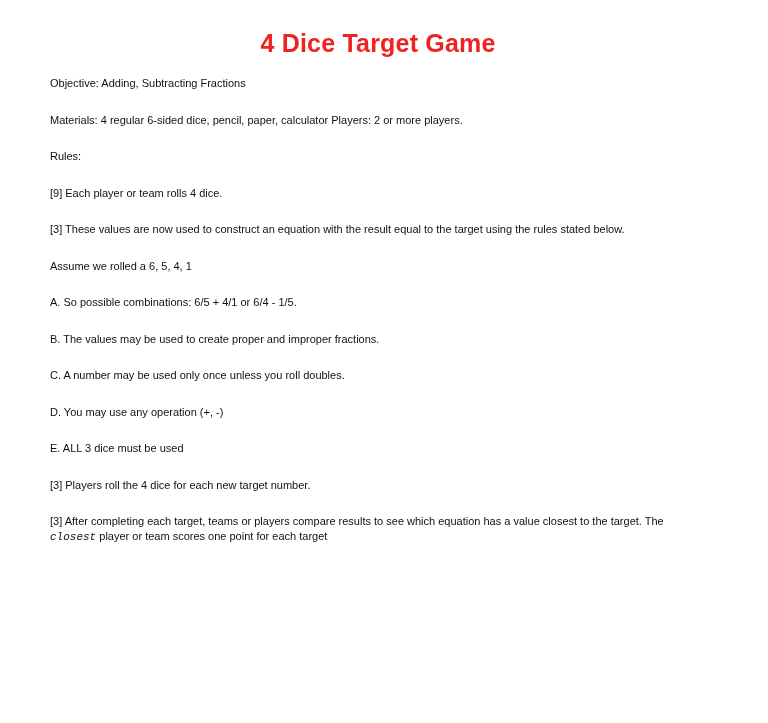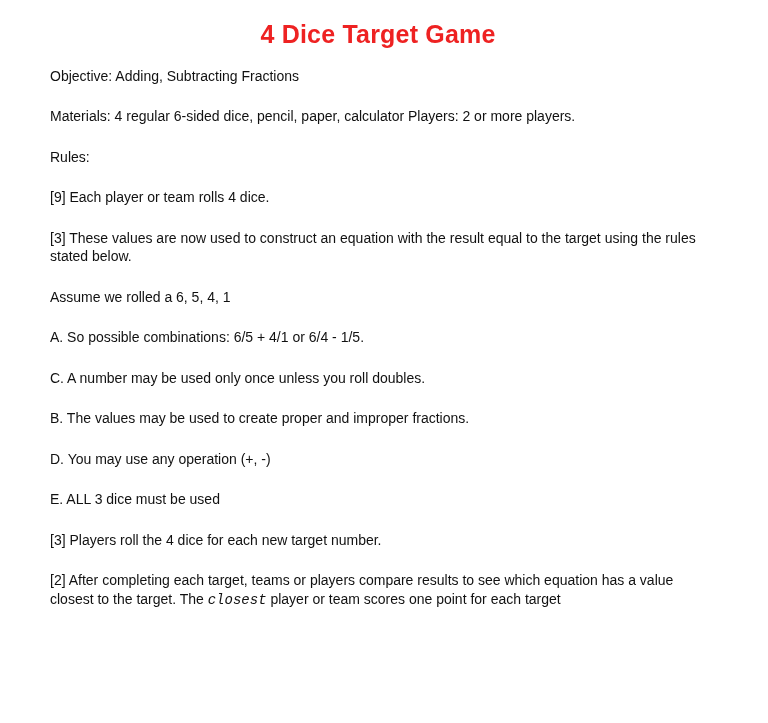--- a/index.html
+++ b/index.html
@@ -11,33 +11,33 @@
     width: 768px;
     height: 723px;
     font-family: "Liberation Sans", sans-serif;
     color: #000000;
     overflow: hidden;
   }
   .page {
     width: 768px;
     height: 723px;
     box-sizing: border-box;
-    padding: 12px 62px 0 50px;
+    padding: 21px 62px 0 50px;
     position: relative;
   }
   .doc-title {
     text-align: center;
     color: #ee2222;
     font-size: 25px;
     font-weight: bold;
     margin: 8px 0 18px 0;
     letter-spacing: 0.2px;
   }
   .para {
-    font-size: 14px;
+    font-size: 11px;
     line-height: 1.32;
     margin: 0 0 22px 0;
     color: #111111;
   }
   .para .em {
     font-style: italic;
     font-family: Liberation Mono, monospace;
   }
 </style>
 </head>
@@ -47,21 +47,21 @@
 
   <h1 class="doc-title" style="color: rgb(238, 34, 34);">4 Dice Target Game</h1>
 
   <p class="para">Objective: Adding, Subtracting Fractions</p>
   <p class="para"> Materials: 4 regular 6-sided dice, pencil, paper, calculator Players: 2 or more players.</p>
   <p class="para">Rules:</p>
   <p class="para">[9] Each player or team rolls 4 dice.</p>
   <p class="para">[3] These values are now used to construct an equation with the result equal to the target using the rules stated below.</p>
   <p class="para">Assume we rolled a 6, 5, 4, 1</p>
   <p class="para">A. So possible combinations: 6/5 + 4/1 or 6/4 - 1/5.</p>
+  <p class="para">B. The values may be used to create proper and improper fractions.</p>
   <p class="para">C. A number may be used only once unless you roll doubles.</p>
-  <p class="para">B. The values may be used to create proper and improper fractions.</p>
   <p class="para">D. You may use any operation (+, -)</p>
   <p class="para">E. ALL 3 dice must be used</p>
   <p class="para">[3] Players roll the 4 dice for each new target number.</p>
 
-  <p class="para"><span>[2] After completing each target, teams or players compare results to see which equation has a value closest to the target. The </span><span class="em">closest</span><span> player or team scores one point for each target</span></p>
+  <p class="para"><span>[3] After completing each target, teams or players compare results to see which equation has a value closest to the target. The </span><span class="em">closest</span><span> player or team scores one point for each target</span></p>
 
 </div>
 
 </body></html>

